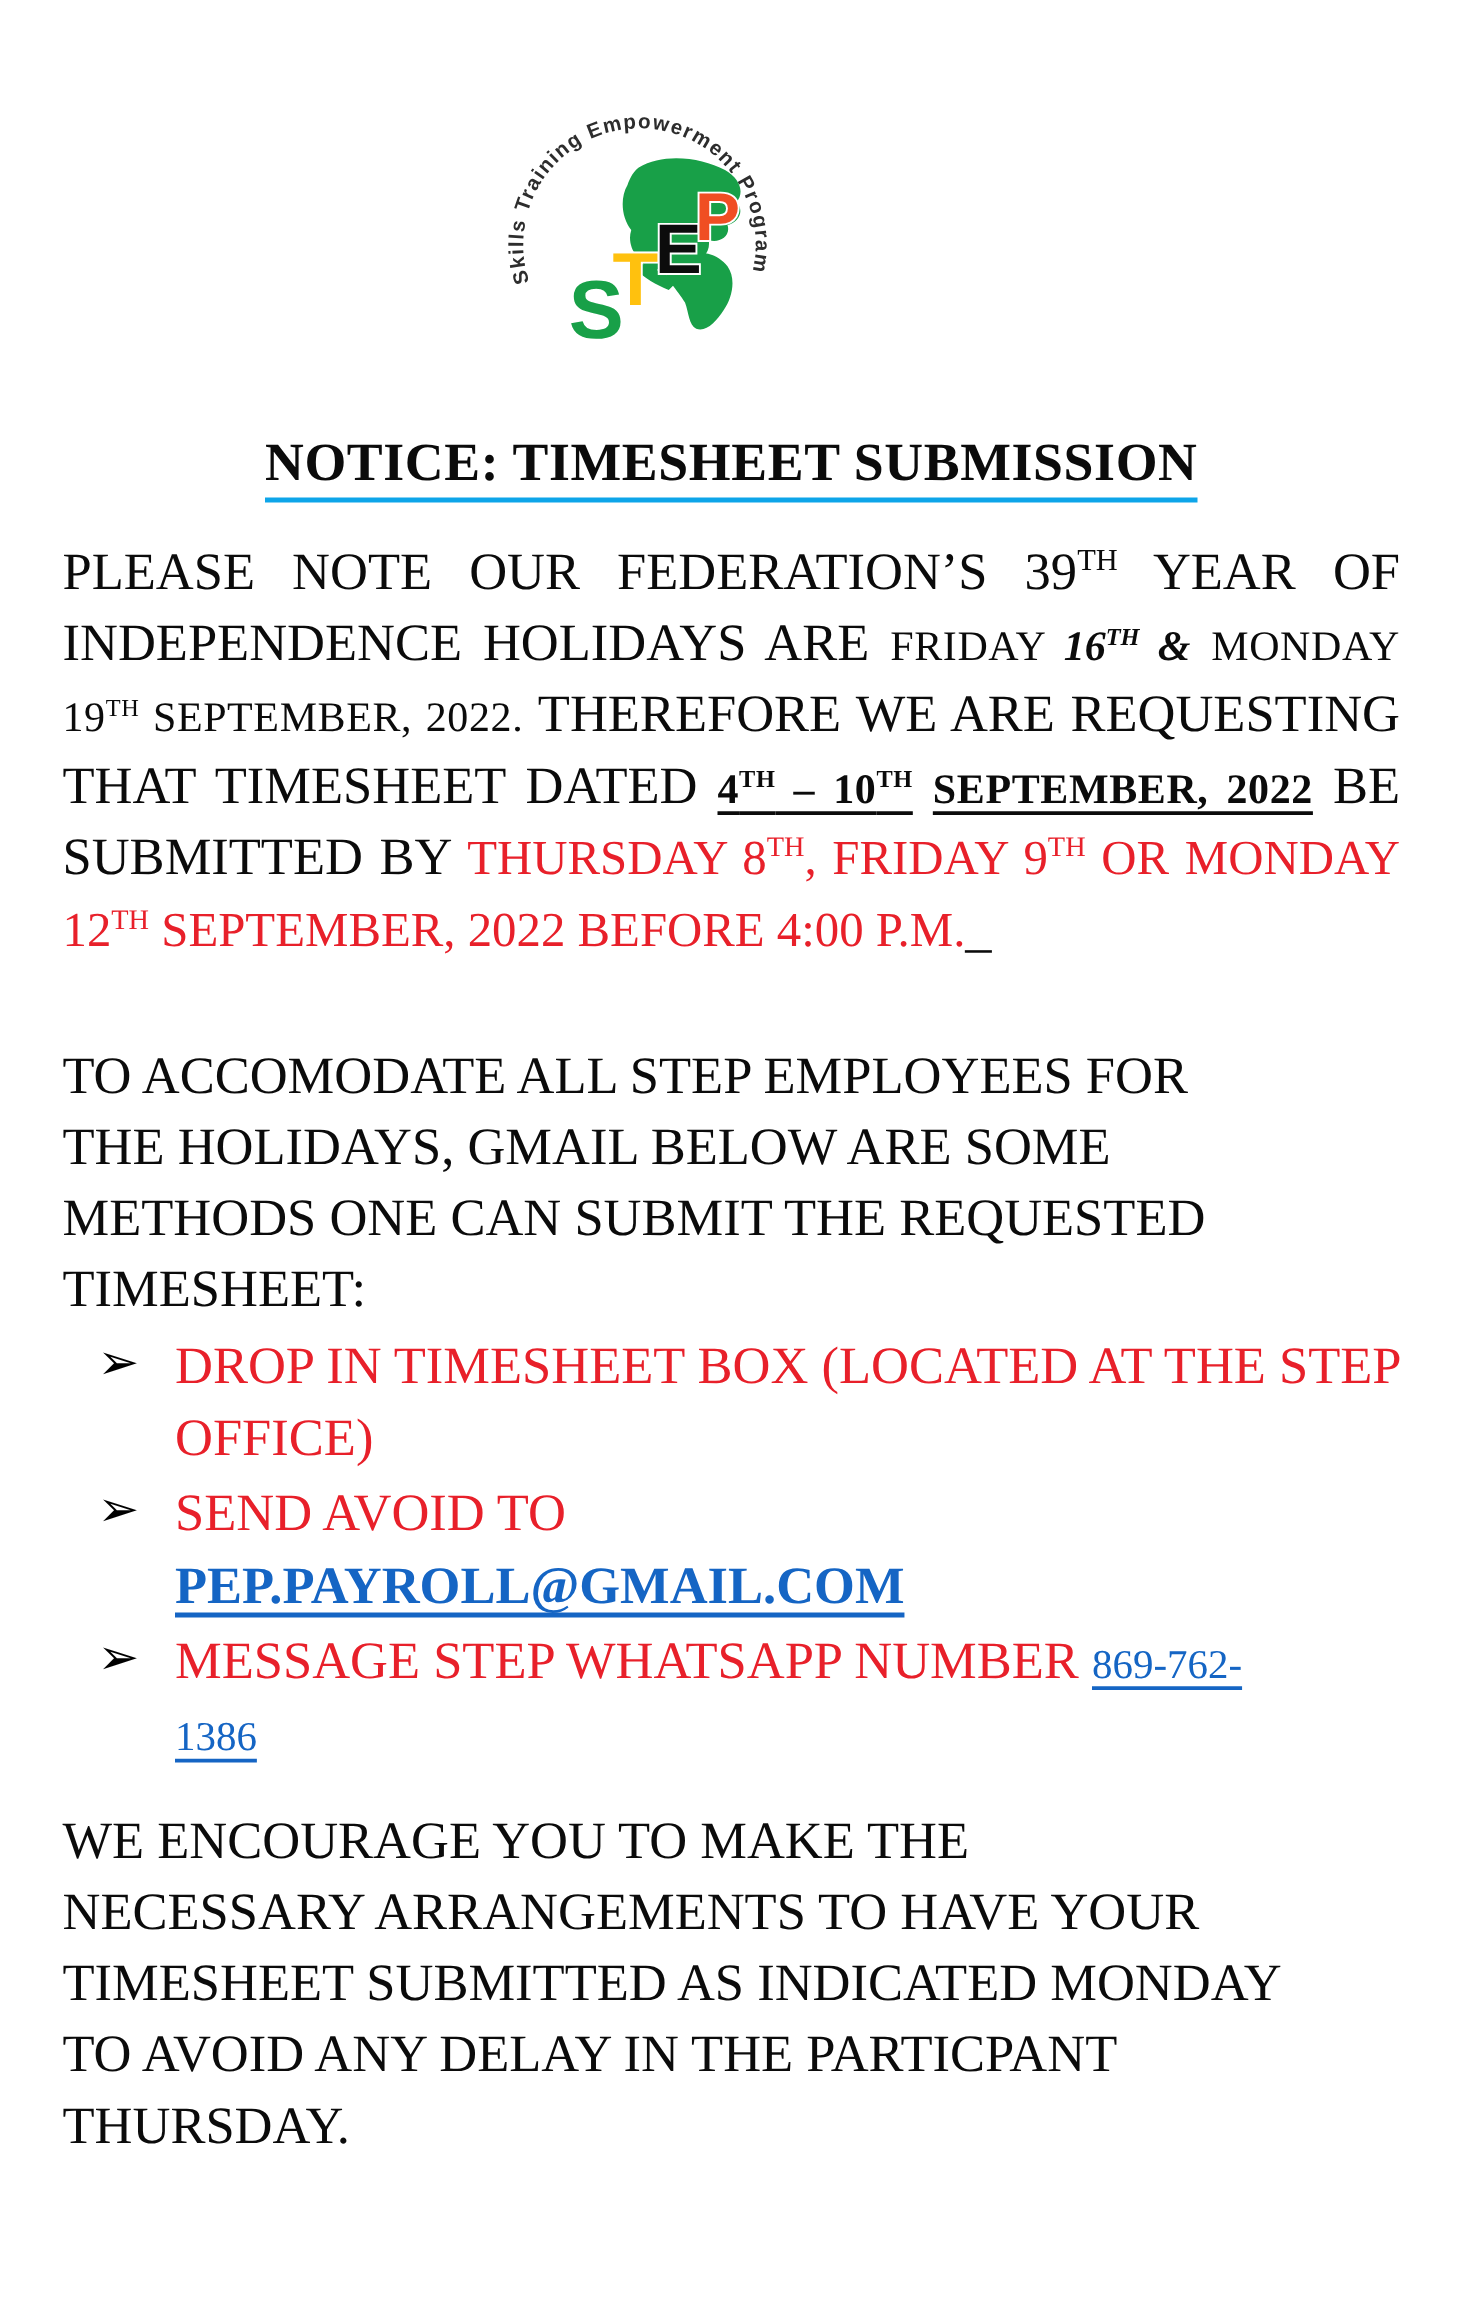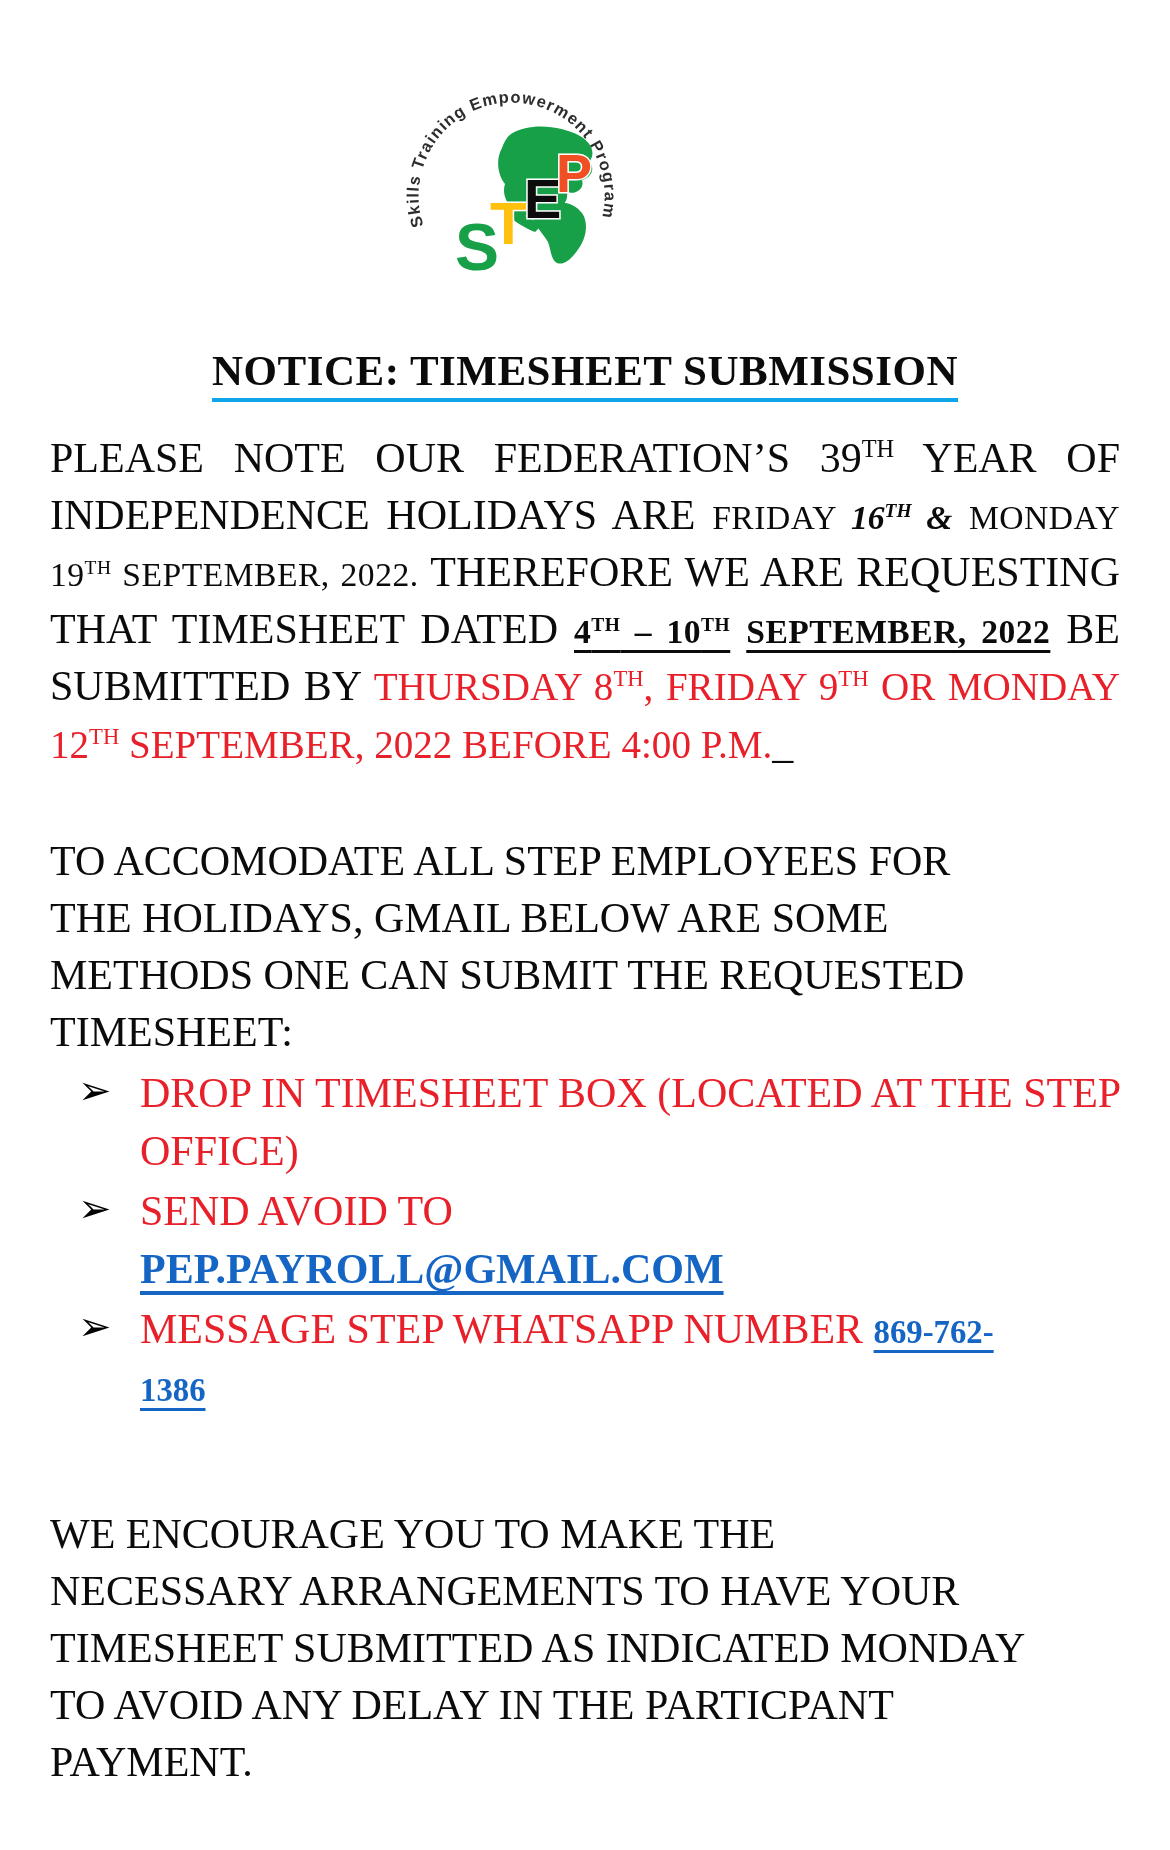--- a/index.html
+++ b/index.html
@@ -56,42 +56,42 @@
   .para{
     font-size:42px;
     line-height:1.36;
     margin:0;
   }
   .p1{
     margin-top:28px;
     text-align:justify;
   }
   .p2{margin-top:60px;}
-  .p3{margin-top:89px;}
+  .p3{margin-top:28px;}
   .line{display:block;}
   
   .seg-body{}
   .seg-bold-sm{font-weight:normal;font-size:0.80em;letter-spacing:0.5px;}
   .seg-bolditalic-sm{font-weight:bold;font-style:italic;font-size:0.80em;}
   .seg-boldunder-sm{
     font-weight:bold;font-size:0.80em;letter-spacing:0.5px;
     text-decoration:underline;
     text-decoration-thickness:3px;
     text-underline-offset:7px;
   }
   .seg-red{color:var(--red);font-size:0.93em;}
   .seg-red-lg{color:var(--red);}
   .seg-blue{
     color:var(--blue);font-weight:bold;
     text-decoration:underline;
     text-decoration-thickness:3.5px;
     text-underline-offset:8px;
   }
   .seg-blue-sm{
-    color:var(--blue);font-weight:bold;font-size:0.78em;
+    color:var(--blue);font-weight:normal;font-size:0.78em;
     text-decoration:underline;
     text-decoration-thickness:3px;
     text-underline-offset:7px;
   }
   sup{
     font-size:0.58em;
     vertical-align:super;
     line-height:0;
   }
   
@@ -162,16 +162,16 @@
       <li><span class="bullet-arrow">➢</span><span class="seg-red-lg">DROP IN TIMESHEET BOX (LOCATED AT THE STEP OFFICE)</span></li>
       <li><span class="bullet-arrow">➢</span><span class="seg-red-lg">SEND AVOID TO</span><br><span class="seg-blue">PEP.PAYROLL@GMAIL.COM</span></li>
       <li><span class="bullet-arrow">➢</span><span class="seg-red-lg">MESSAGE STEP WHATSAPP NUMBER </span><span class="seg-blue-sm">869-762-</span><br><span class="seg-blue-sm">1386</span></li>
     </ul>
 
   <p class="para p3">
       <span class="line">WE ENCOURAGE YOU TO MAKE THE</span>
       <span class="line">NECESSARY ARRANGEMENTS TO HAVE YOUR</span>
       <span class="line">TIMESHEET SUBMITTED AS INDICATED MONDAY</span>
       <span class="line">TO AVOID ANY DELAY IN THE PARTICPANT</span>
-      <span class="line">PAYMENT.</span>
+      <span class="line">THURSDAY.</span>
     </p>
 
 </div>
 
 </body></html>

